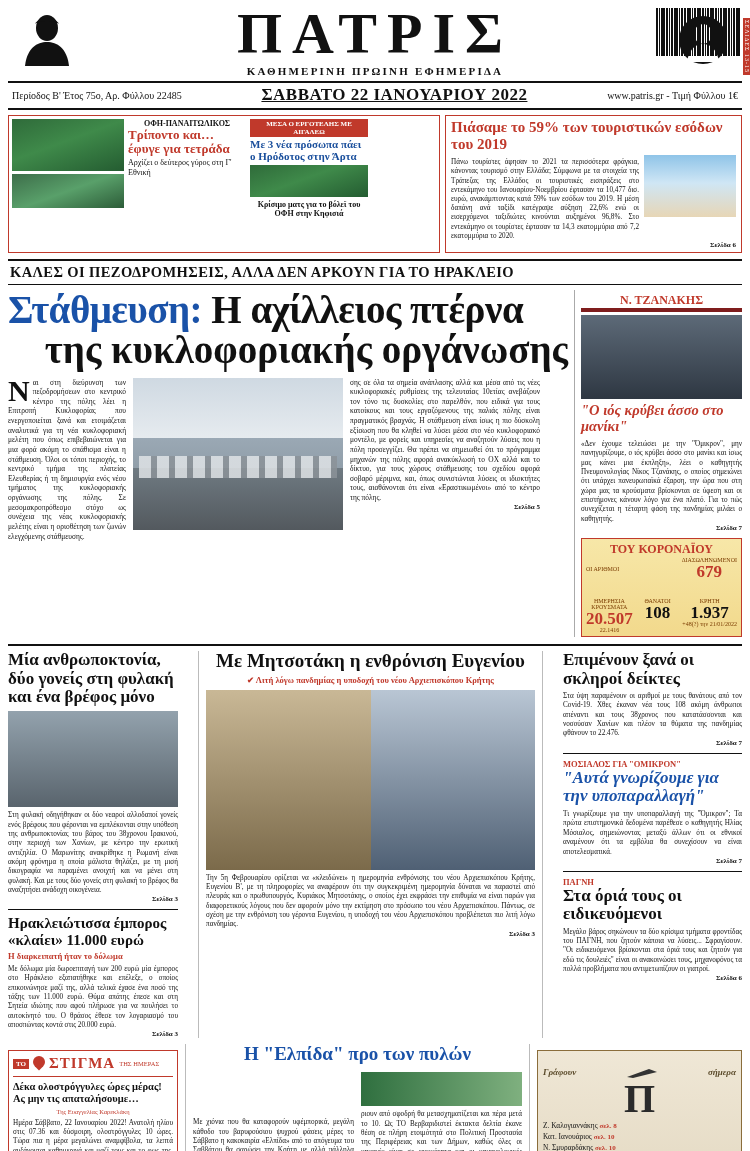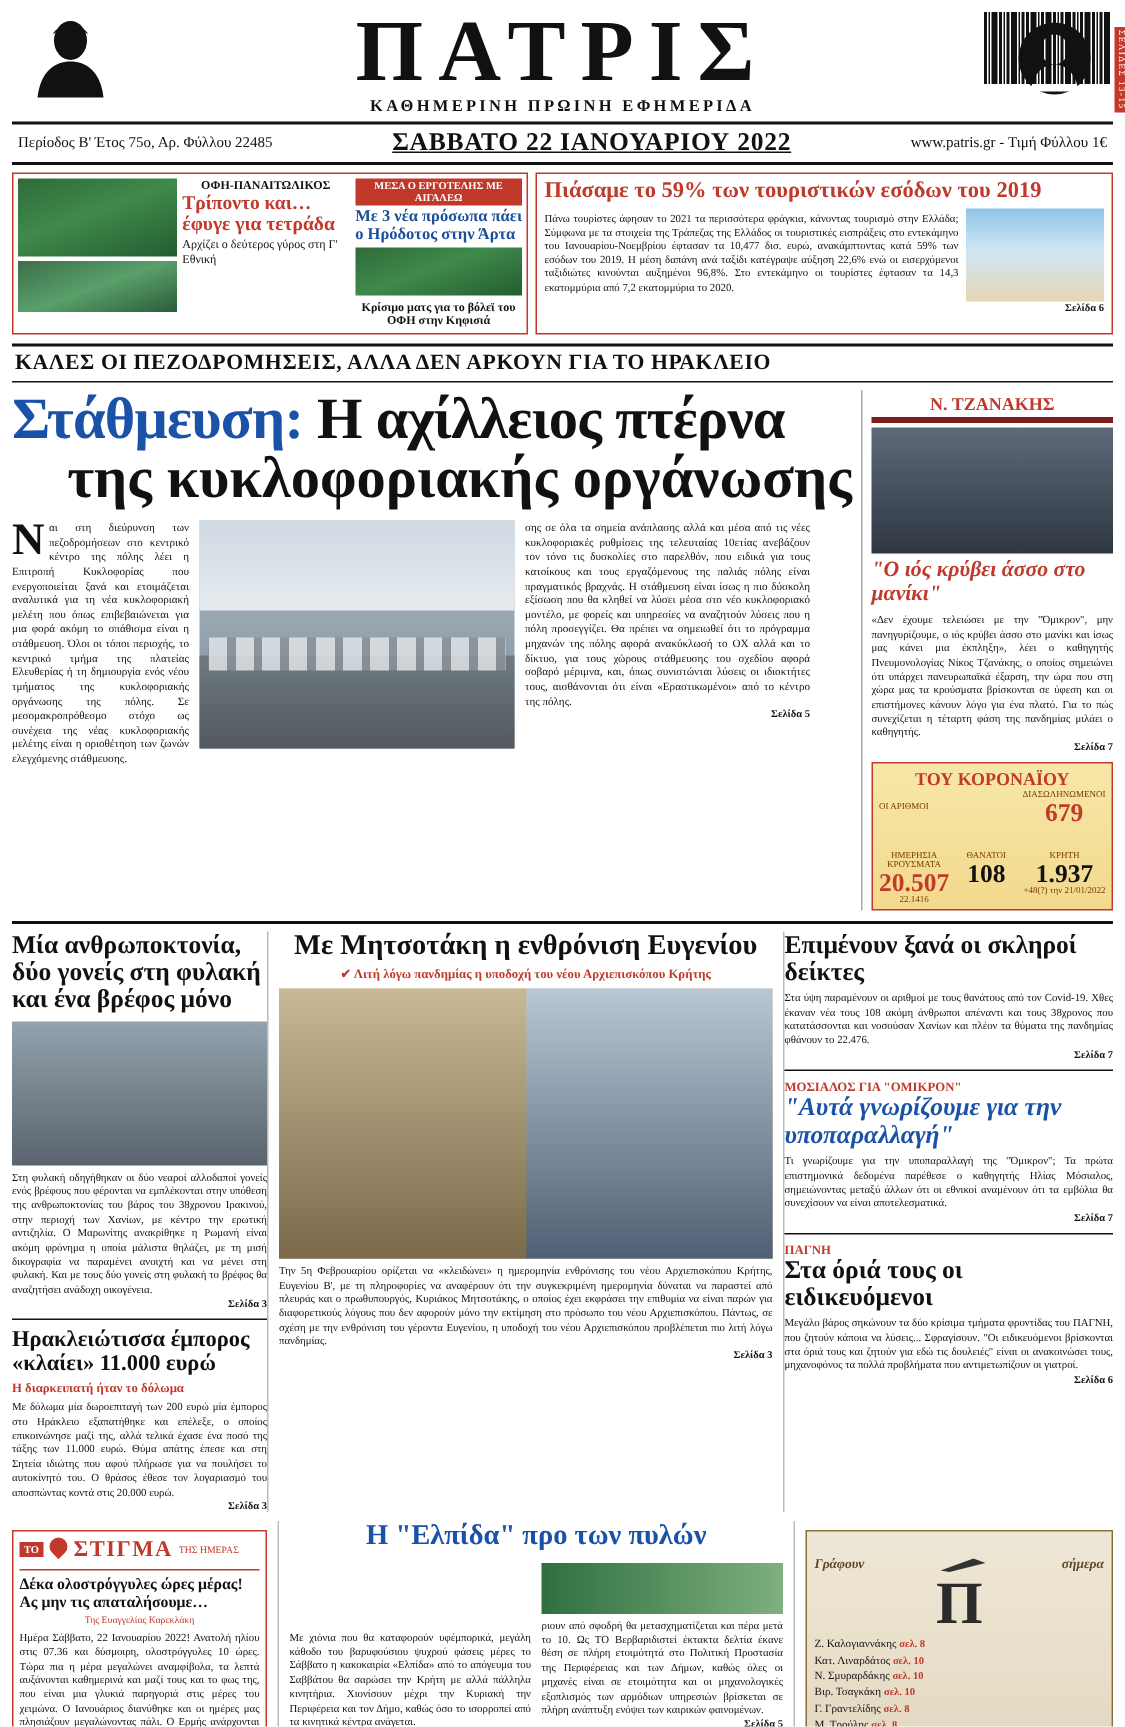--- a/index.html
+++ b/index.html
@@ -30,21 +30,21 @@
   .barcode i.s { width:1px; }
 
   .mast-rule { border-top:2px solid #111; margin:4px 0 0 0; }
   .mast-info { display:flex; justify-content:space-between; align-items:center; font-size:10px; padding:2px 4px 3px 4px; }
   .mast-info .center { font-weight:bold; font-size:17px; letter-spacing:0.5px;text-decoration:underline; }
   .mast-info .right { font-size:10px; }
   .mast-rule2 { border-top:2px solid #111; }
 
   
   .promo { display:flex; gap:5px; margin-top:5px; }
-  .promo-left { width:344px; border:1px solid #c0392b; display:flex; padding:3px; gap:4px; }
+  .promo-left { width:432px; border:1px solid #c0392b; display:flex; padding:3px; gap:4px; }
   .promo-right { flex:1; border:1px solid #c0392b; padding:3px 5px; }
   .promo-cell { width:112px; position:relative; }
   .photo { background:#b9c3cc; position:relative; overflow:hidden; }
   .photo.soccer { background:linear-gradient(160deg,#2f6b3a 0%,#3f8a4a 45%,#245c31 100%); }
   .photo.soccer2 { background:linear-gradient(160deg,#3d6e4a 0%,#59a06a 50%,#2c5c38 100%); }
   .photo.beach { background:linear-gradient(180deg,#8fc4e8 0%,#cfe6f5 45%,#e7d6b6 100%); }
   .promo-head { font-weight:bold; color:#c0392b; font-size:13px; line-height:1.05; }
   .promo-head.blue { color:#1a4f9c; }
   .promo-sub { font-size:8px; line-height:1.15; margin-top:3px; }
   .promo-right h3 { margin:0; color:#c0392b; font-size:15px; font-weight:bold; line-height:1.1; }
@@ -79,21 +79,21 @@
   
   .covid { margin-top:6px; border:1px solid #c0392b; background:linear-gradient(180deg,#f7e7a8,#f2d98c); padding:3px 4px; position:relative; }
   .covid .t1 { text-align:center; font-weight:bold; color:#c0392b; font-size:12px; }
   .covid .grid { display:flex; justify-content:space-between; font-size:6.5px; margin-top:18px; }
   .covid .num { font-weight:bold; font-size:17px; color:#111; line-height:1; }
   .covid .num.red { color:#c0392b; }
   .covid .cell { text-align:center; }
   .covid .lbl { font-size:6px; color:#7a3b00; }
 
   
-  .band2 { display:flex; gap:0; margin-top:7px; border-top:2px solid #111; padding-top:5px; }
+  .band2 { display:flex; gap:20px; margin-top:7px; border-top:2px solid #111; padding-top:5px; }
   .col-a { width:170px; }
   .col-b { width:345px; border-left:1px solid #bbb; border-right:1px solid #bbb; padding:0 7px; }
   .col-c { flex:1; }
 
   .h-black { font-weight:bold; font-size:17px; line-height:1.08; }
   .h-black.sm { font-size:15px; }
   .h-blue { color:#1a52a8; font-weight:bold; font-size:17px; line-height:1.1; }
   .sub-red { color:#c0392b; font-size:8.5px; font-weight:bold; margin-top:3px; }
   .body-s { font-size:7.2px; line-height:1.3; text-align:justify; margin-top:4px; }
   .pg { font-weight:bold; font-size:7px; }
@@ -383,21 +383,21 @@
           <span>
             <svg width="34" height="12" viewBox="0 0 34 12">
                 <path d="M2 10 L24 2 L32 5 L8 11 Z" fill="#333"></path>
               </svg>
           </span>
           <span>σήμερα</span>
         </div>
         <div class="bigP">Π</div>
         <ul>
           <li><span>Ζ. Καλογιαννάκης</span> <span class="pg">σελ. 8</span></li>
-          <li><span>Κατ. Λιναρδάτος</span> <span class="pg">σελ. 10</span></li>
+          <li><span>Κατ. Ιανουάριος</span> <span class="pg">σελ. 10</span></li>
           <li><span>Ν. Σμυραρδάκης</span> <span class="pg">σελ. 10</span></li>
           <li><span>Βιρ. Τσαγκάκη</span> <span class="pg">σελ. 10</span></li>
           <li><span>Γ. Γραντελίδης</span> <span class="pg">σελ. 8</span></li>
           <li><span>Μ. Τρούλης</span> <span class="pg">σελ. 8</span></li>
           <li><span>Ν. Φλεμετάκης</span> <span class="pg">σελ. 8</span></li>
         </ul>
       </div>
     </div>
   </div>
 

